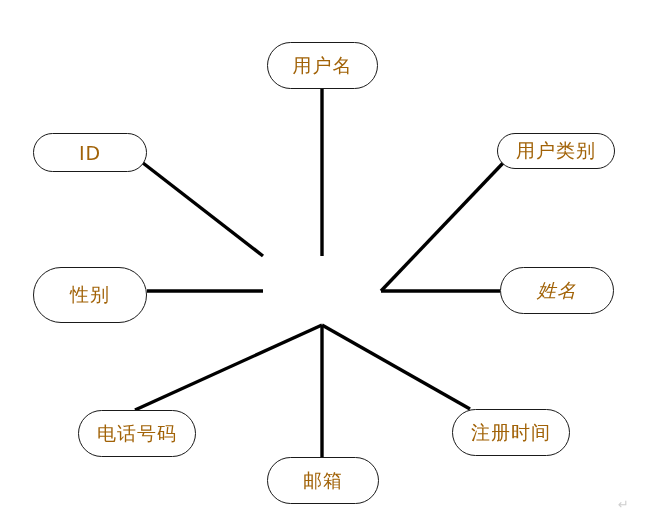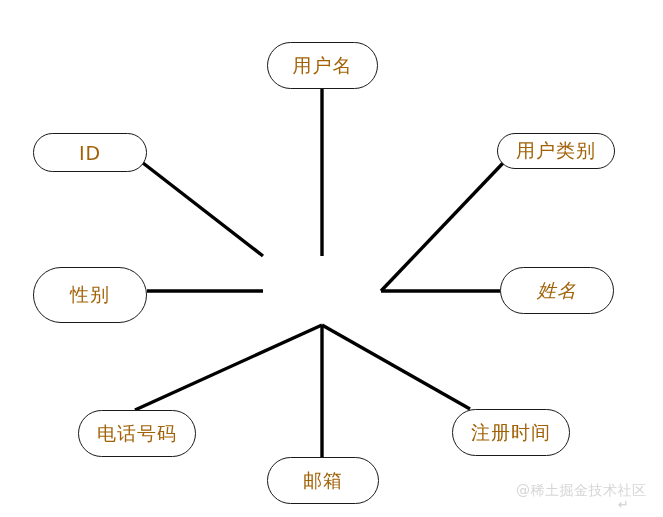--- a/index.html
+++ b/index.html
@@ -102,17 +102,16 @@
       </div>
       <div class="node node-attribute" style="left: 267px; top: 457px; width: 112px; height: 47px; border-color: rgb(26, 26, 26);">
         <span>邮箱</span>
       </div>
       <div class="node node-attribute" style="left: 452px; top: 409px; width: 118px; height: 47px; border-color: rgb(26, 26, 26);">
         <span>注册时间</span>
       </div>
     </div>
 
 
-  <div class="watermark" id="watermark" style="left: 516px; top: 482px; color: rgb(214, 214, 214);">@稀土掘金技术社区</div>
 
   <div class="pilcrow-mark" id="pilcrow" style="left: 618px; top: 497px; color: rgb(207, 207, 207);">↵</div>
 
 </div>
 
 </body></html>

